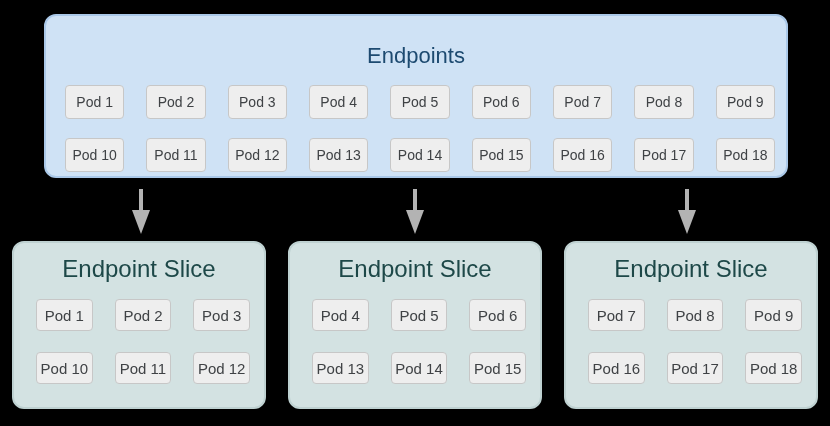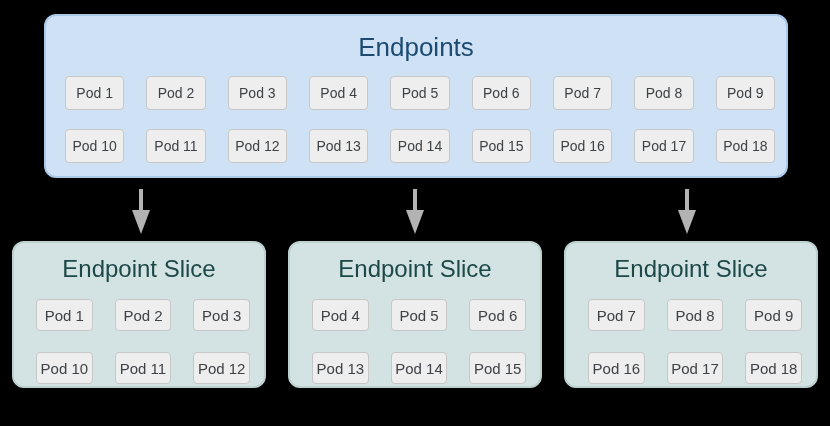--- a/index.html
+++ b/index.html
@@ -26,23 +26,23 @@
     top: 14px;
     width: 744px;
     height: 164px;
     box-sizing: border-box;
     background: var(--endpoints-box-bg, #cfe2f5);
     border: 2px solid var(--endpoints-box-border, #aac8e8);
     border-radius: 12px;
     padding: 10px 11px 0 11px;
   }
   .endpoints-title {
-    margin: 8px;
+    margin: 16px;
     text-align: center;
-    font-size: 26px;
+    font-size: 22px;
     line-height: 27px;
     font-weight: 500;
     color: var(--endpoints-title, #1d4a70);
   }
   .endpoints-grid {
     display: grid;
     grid-template-columns: repeat(9, 1fr);
     column-gap: 14px;
     row-gap: 19px;
     margin-top: 15px;
@@ -75,21 +75,21 @@
   .arrow svg { display: block; }
   .arrow-1 { left: 131px; }
   .arrow-2 { left: 405px; }
   .arrow-3 { left: 677px; }
 
   
   .slice-box {
     position: absolute;
     top: 241px;
     width: 254px;
-    height: 147px;
+    height: 168px;
     box-sizing: border-box;
     background: var(--slice-box-bg, #d3e2e2);
     border: 2px solid var(--slice-box-border, #bed1d1);
     border-radius: 12px;
     padding: 11px 14px 0 14px;
   }
   .slice-1 { left: 12px; }
   .slice-2 { left: 288px; }
   .slice-3 { left: 564px; }
   .slice-title {

